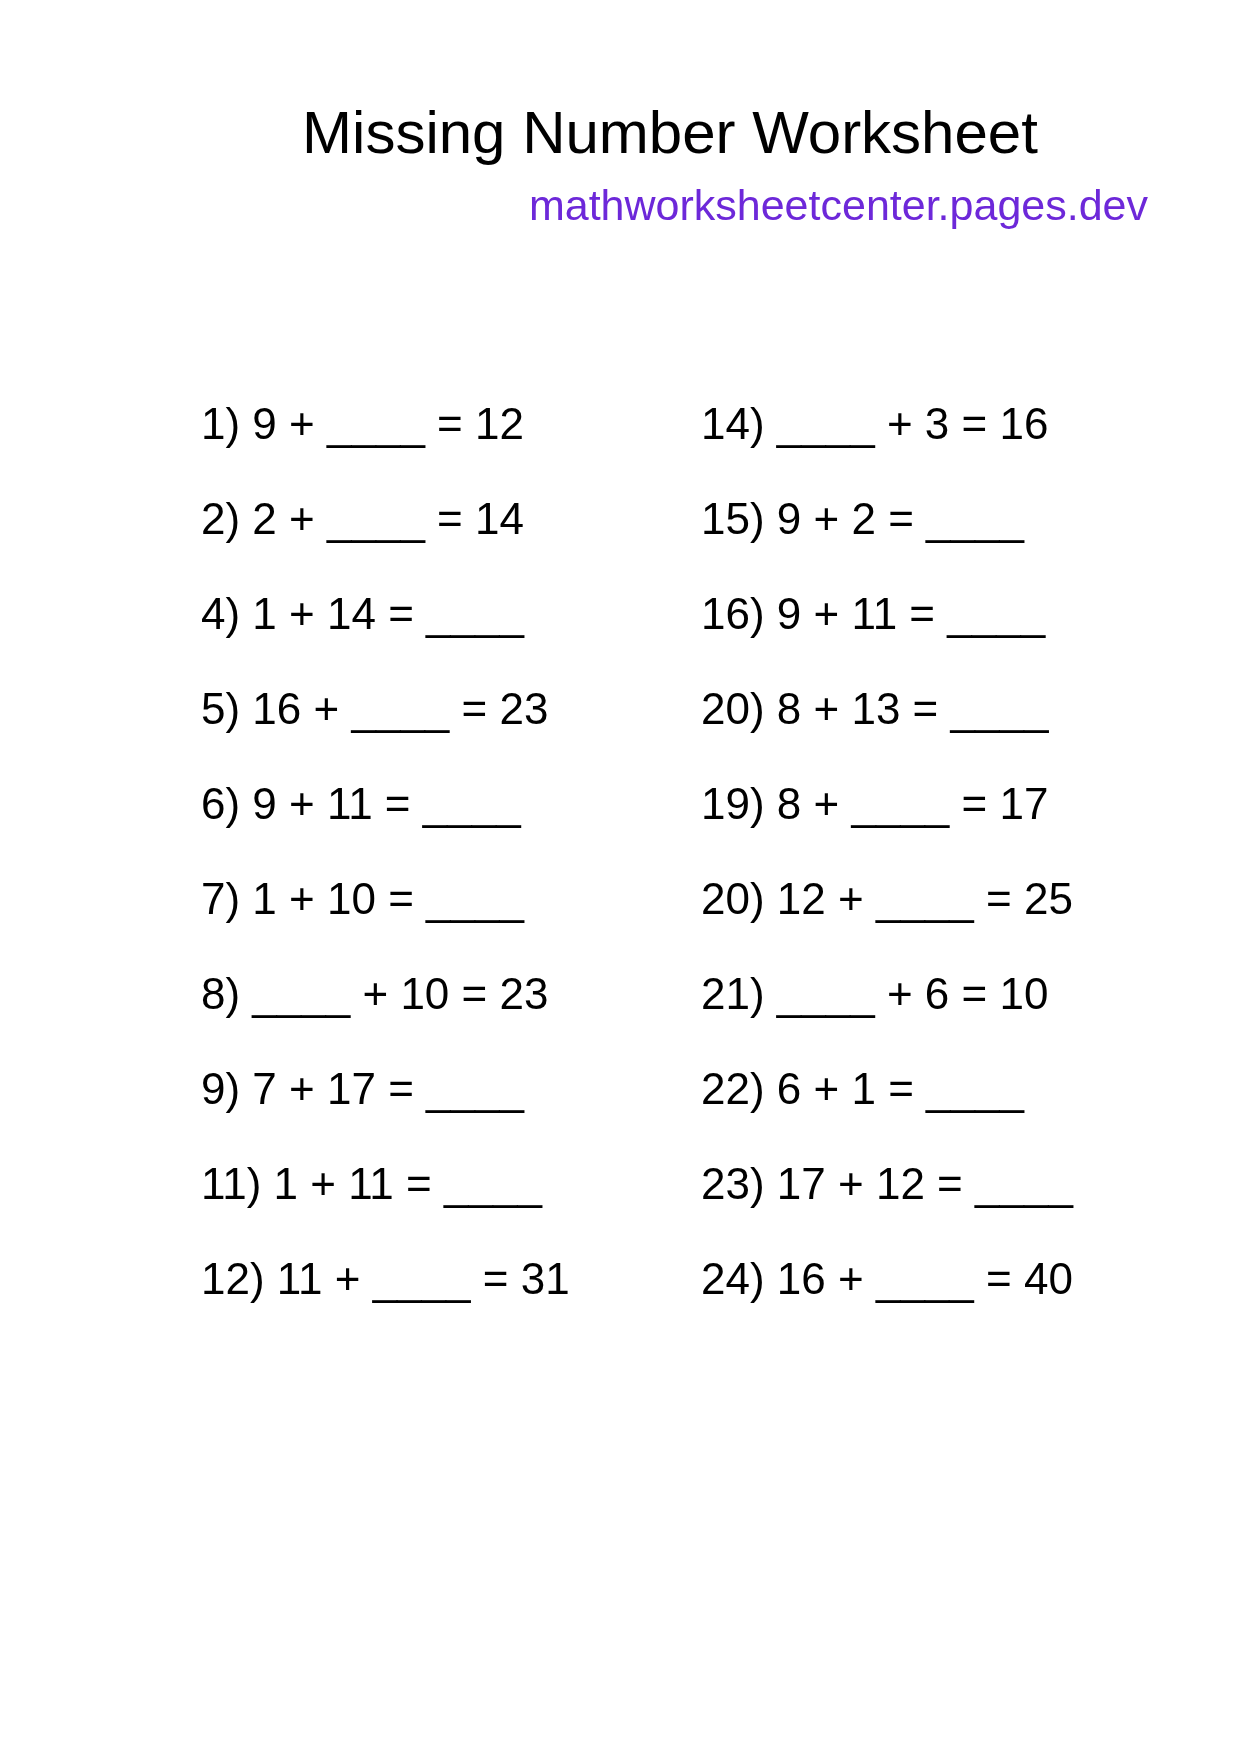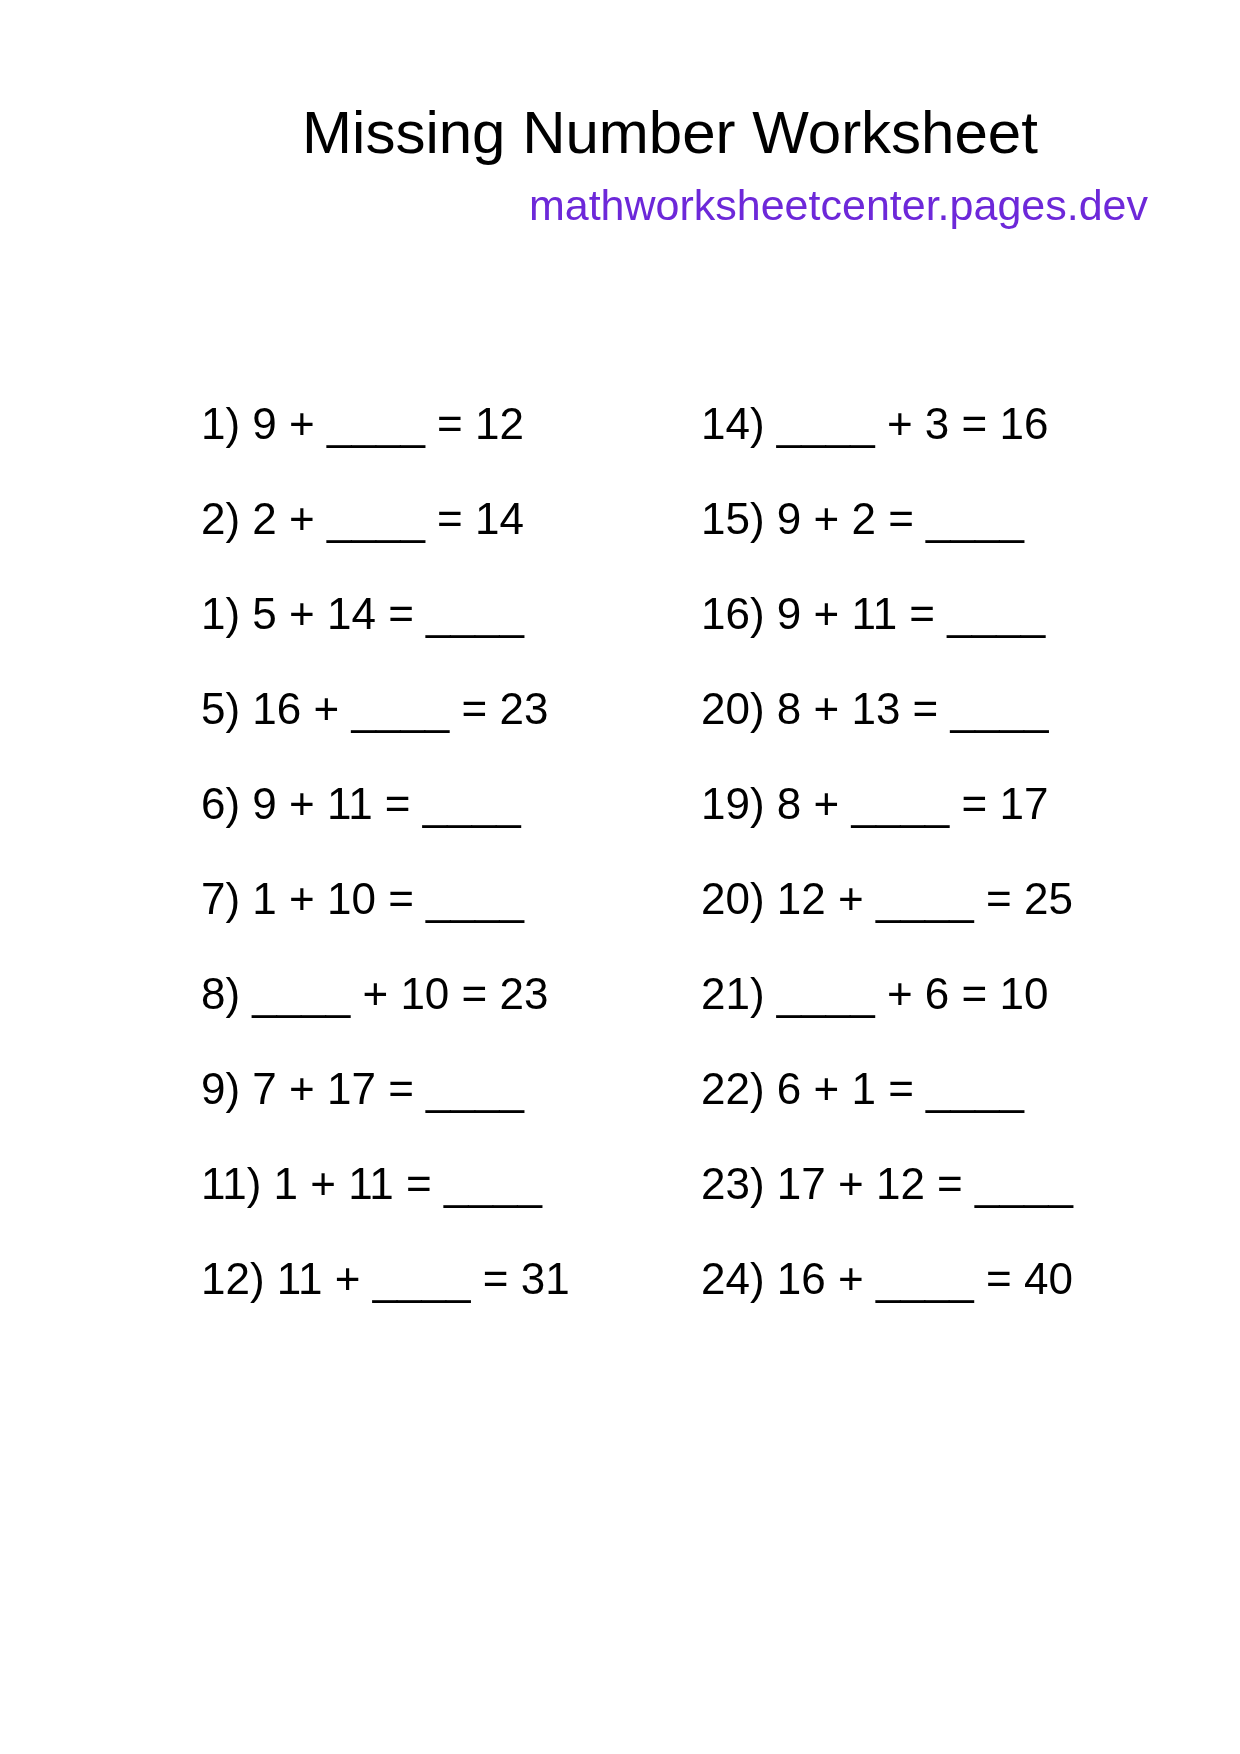--- a/index.html
+++ b/index.html
@@ -50,21 +50,21 @@
   </style>
 </head>
 <body>
 
 <div class="title">Missing Number Worksheet</div>
 <div class="subtitle">mathworksheetcenter.pages.dev</div>
 
 <div class="column col-left">
   <div class="problem">1) 9 + ____ = 12</div>
   <div class="problem">2) 2 + ____ = 14</div>
-  <div class="problem">1) 5 + 14 = ____</div>
+  <div class="problem">4) 1 + 14 = ____</div>
   <div class="problem">5) 16 + ____ = 23</div>
   <div class="problem">6) 9 + 11 = ____</div>
   <div class="problem">7) 1 + 10 = ____</div>
   <div class="problem">8) ____ + 10 = 23</div>
   <div class="problem">9) 7 + 17 = ____</div>
   <div class="problem">11) 1 + 11 = ____</div>
   <div class="problem">12) 11 + ____ = 31</div>
 </div>
 
 <div class="column col-right">

